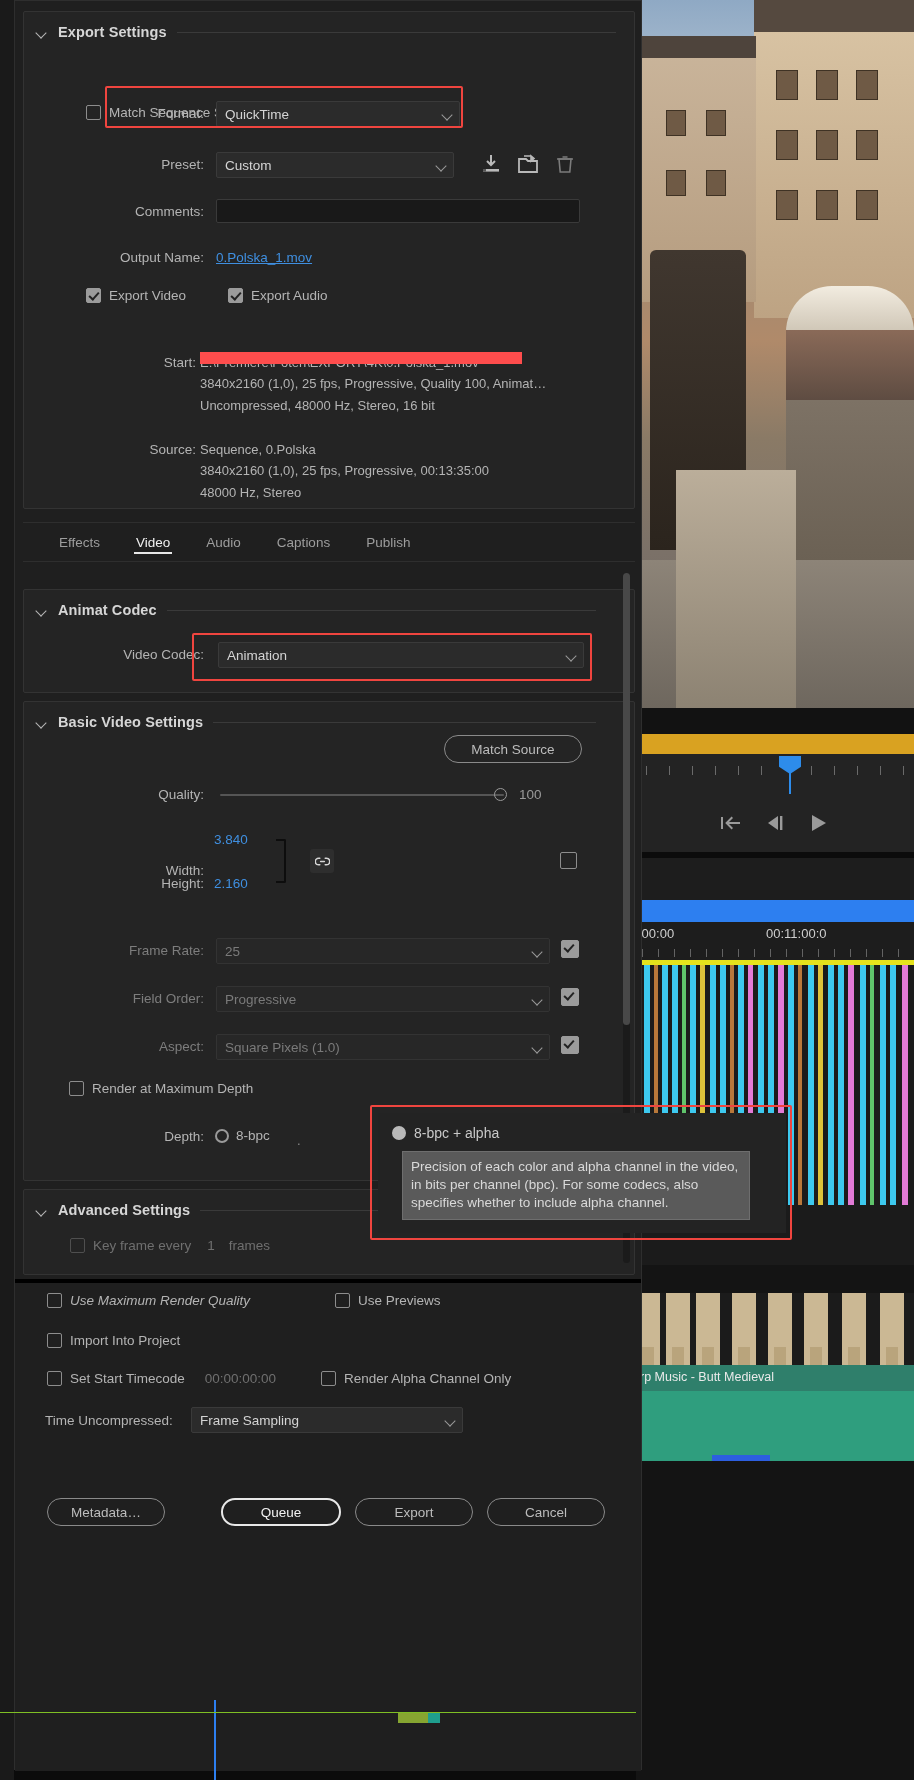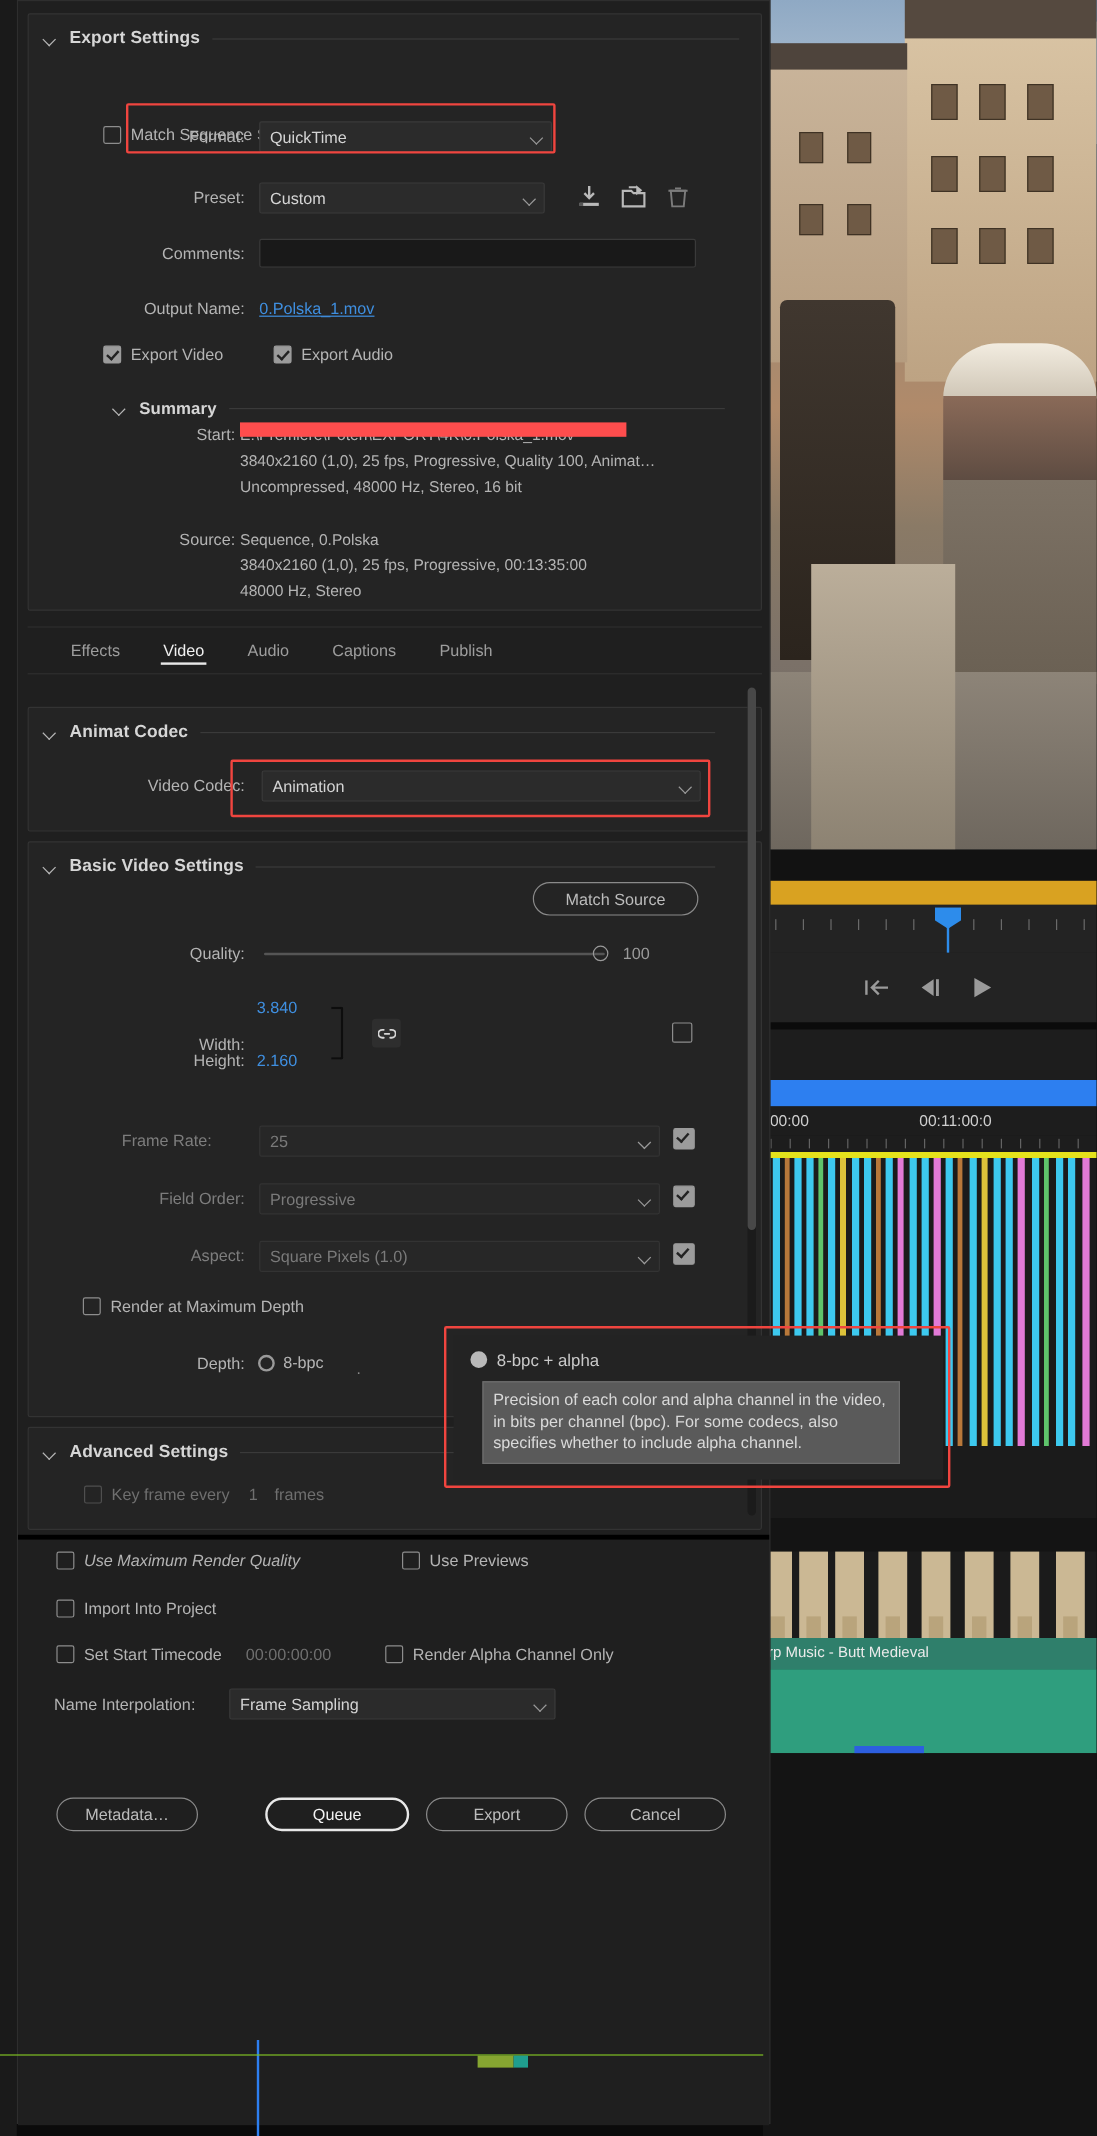--- a/index.html
+++ b/index.html
@@ -425,25 +425,20 @@
 
       <div class="cb-row" style="position:absolute; left:62px; top:276px;">
         <span class="cb checked"></span>
         <span>Export Video</span>
       </div>
       <div class="cb-row" style="position:absolute; left:204px; top:276px;">
         <span class="cb checked"></span>
         <span>Export Audio</span>
       </div>
 
-      <div class="sec-hdr" style="position:absolute; left:70px; top:320px; width:510px;">
-        <span class="twisty"></span>
-        <span class="sec-title" style="font-size:14px;">Summary</span>
-        <span class="rule"></span>
-      </div>
 
       <div style="position:absolute; left:86px; top:343px; width:86px;" class="lbl">Start:</div>
       <div style="position:absolute; left:176px; top:343px; color:#b4b4b4; font-size:13px; white-space:nowrap;">E:\Premiere\Poten\EXPORT\4K\0.Polska_1.mov</div>
       <div class="redact" style="left:176px; top:340px; width:322px; height:12px;"></div>
       <div style="position:absolute; left:176px; top:364px; color:#b4b4b4; font-size:13px;">3840x2160 (1,0), 25 fps, Progressive, Quality 100, Animat…</div>
       <div style="position:absolute; left:176px; top:386px; color:#b4b4b4; font-size:13px;">Uncompressed, 48000 Hz, Stereo, 16 bit</div>
 
       <div style="position:absolute; left:86px; top:430px; width:86px;" class="lbl">Source:</div>
       <div style="position:absolute; left:176px; top:430px; color:#b4b4b4; font-size:13px;">Sequence, 0.Polska</div>
       <div style="position:absolute; left:176px; top:451px; color:#b4b4b4; font-size:13px;">3840x2160 (1,0), 25 fps, Progressive, 00:13:35:00</div>
@@ -508,21 +503,21 @@
 
       <div class="bracket" style="position:absolute; left:252px; top:137px;"></div>
       <div class="link-btn" style="position:absolute; left:286px; top:147px;">
         <svg width="15" height="11" viewBox="0 0 15 11">
           <path d="M5.6 5.5h3.8M4.8 2.2H3.6a3.3 3.3 0 1 0 0 6.6h1.2M10.2 2.2h1.2a3.3 3.3 0 1 1 0 6.6h-1.2" stroke="#d6d6d6" stroke-width="1.5" fill="none" stroke-linecap="round"></path>
         </svg>
       </div>
 
       <div class="cb" style="position:absolute; left:536px; top:150px; width:17px; height:17px;"></div>
 
-      <div style="position:absolute; left:63px; top:241px; width:104px;text-align:center;" class="lbl lbl-dim">Frame Rate:</div>
+      <div style="position:absolute; left:76px; top:241px; width:104px;" class="lbl lbl-dim">Frame Rate:</div>
       <div class="select dim" style="position:absolute; left:192px; top:236px; width:334px;">
         <span>25</span>
         <span class="chev"></span>
       </div>
       <div class="cb checked" style="position:absolute; left:537px; top:238px; width:18px; height:18px;"></div>
 
       <div style="position:absolute; left:76px; top:289px; width:104px;" class="lbl lbl-dim">Field Order:</div>
       <div class="select dim" style="position:absolute; left:192px; top:284px; width:334px;">
         <span>Progressive</span>
         <span class="chev"></span>
@@ -585,21 +580,21 @@
       <div class="cb-row" style="position:absolute; left:32px; top:88px;">
         <span class="cb"></span>
         <span>Set Start Timecode</span>
         <span style="margin-left:12px; color:#6f6f6f;">00:00:00:00</span>
       </div>
       <div class="cb-row" style="position:absolute; left:306px; top:88px;">
         <span class="cb"></span>
         <span>Render Alpha Channel Only</span>
       </div>
 
-      <div style="position:absolute; left:30px; top:130px; color:#b4b4b4; font-size:13.5px;">Name Interpolation:</div>
+      <div style="position:absolute; left:30px; top:130px; color:#b4b4b4; font-size:13.5px;">Time Uncompressed:</div>
       <div class="select" style="position:absolute; left:176px; top:124px; width:272px;">
         <span>Frame Sampling</span>
         <span class="chev"></span>
       </div>
 
       <div class="btn" style="position:absolute; left:32px; top:215px; width:118px;">
         <span>Metadata…</span>
       </div>
       <div class="btn primary" style="position:absolute; left:206px; top:215px; width:120px;">
         <span>Queue</span>

